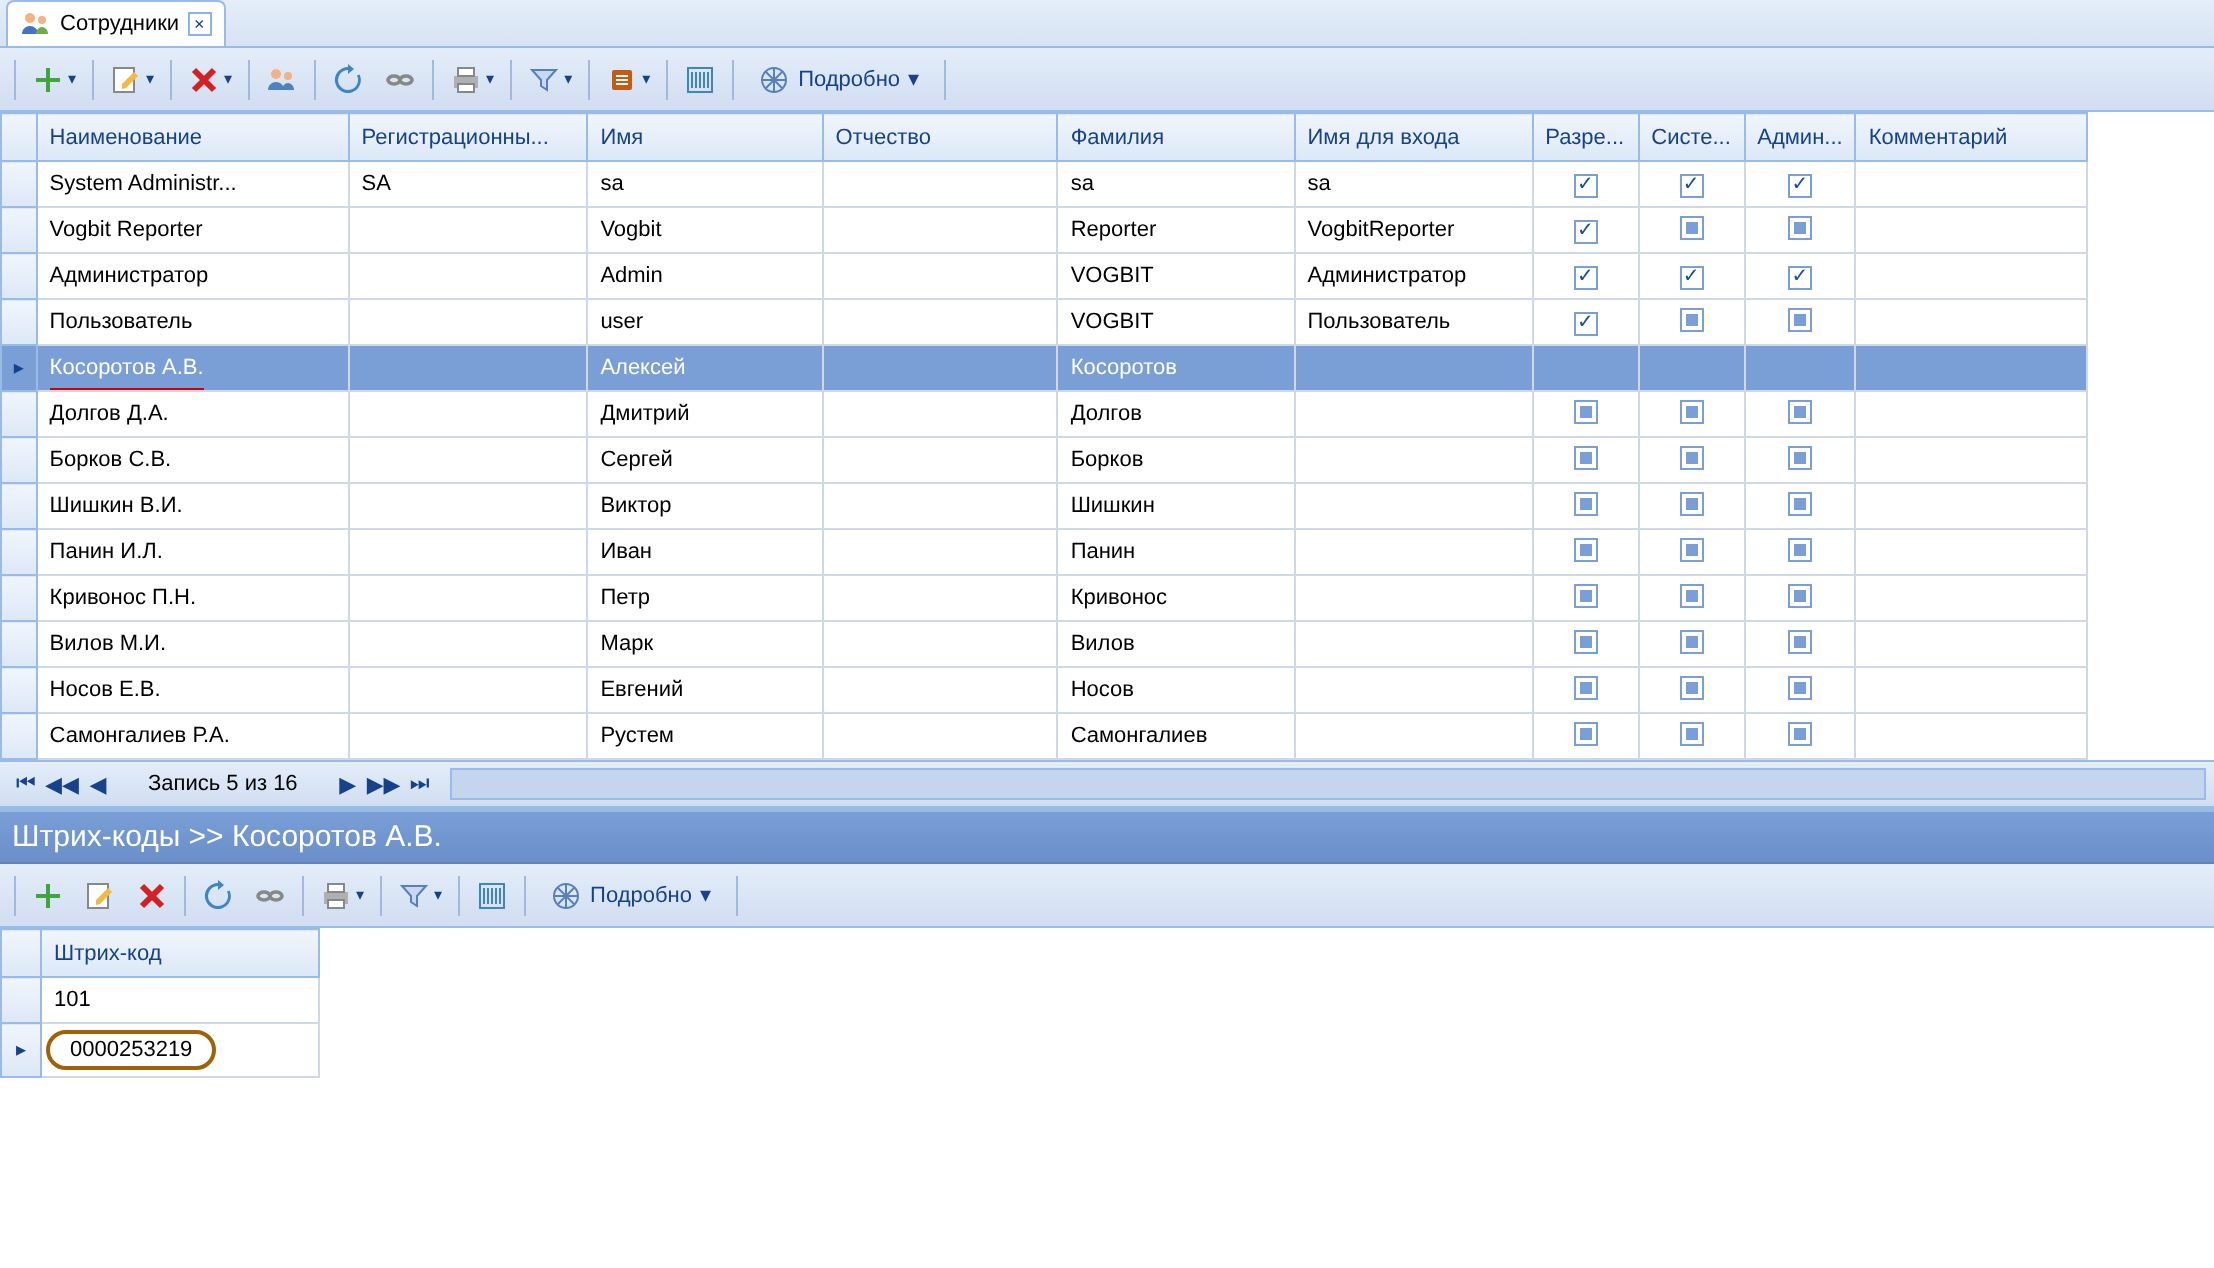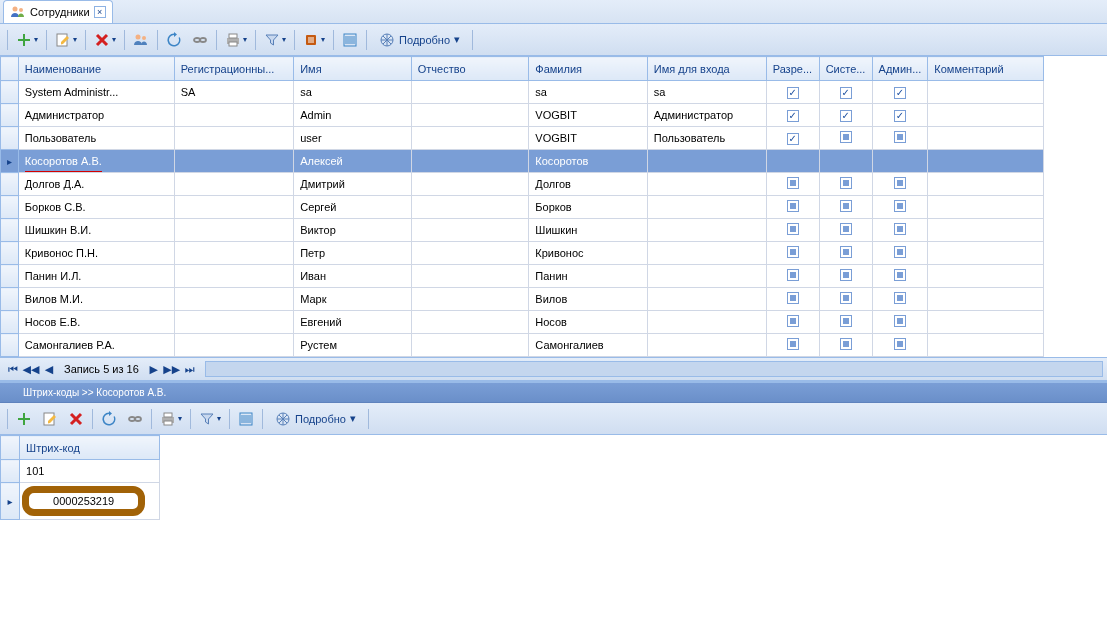--- a/index.html
+++ b/index.html
@@ -153,30 +153,30 @@
 .navscroll {
   flex: 1;
   height: 16px;
   background: #c4d6ee;
   margin-left: 6px;
   border: 1px solid #99bbe8;
 }
 .panel-header {
   background: linear-gradient(#7a9ed6, #6a8fc9);
   color: #fff;
-  font-size: 10px;
-  padding: 4px 23px;
+  font-size: 15px;
+  padding: 4px 6px;
   border-bottom: 1px solid #5f83bd;
 }
 .grid2-wrap { height: 130px; overflow: auto; }
 .circled {
   display: inline-block;
-  border: 7px solid #a16207;
+  border: 2px solid #a16207;
   border-radius: 12px;
-  padding: 2px 24px;
+  padding: 2px 10px;
   margin-left: -4px;
 }
 .icon-svg { width: 16px; height: 16px; display: block; }
 .main-panel { position: relative; }
 </style>
 </head>
 <body>
 
 <div class="main-panel">
 
@@ -305,20 +305,33 @@
           <td></td>
           <td>sa</td>
           <td>sa</td>
           <td class="cb-cell"><span class="cb checked"></span></td>
           <td class="cb-cell"><span class="cb checked"></span></td>
           <td class="cb-cell"><span class="cb checked"></span></td>
           <td></td>
         </tr>
         <tr>
           <td class="ind"></td>
+          <td>Vogbit Reporter</td>
+          <td></td>
+          <td>Vogbit</td>
+          <td></td>
+          <td>Reporter</td>
+          <td>VogbitReporter</td>
+          <td class="cb-cell"><span class="cb checked"></span></td>
+          <td class="cb-cell"><span class="cb partial"></span></td>
+          <td class="cb-cell"><span class="cb partial"></span></td>
+          <td></td>
+        </tr>
+        <tr>
+          <td class="ind"></td>
           <td>Администратор</td>
           <td></td>
           <td>Admin</td>
           <td></td>
           <td>VOGBIT</td>
           <td>Администратор</td>
           <td class="cb-cell"><span class="cb checked"></span></td>
           <td class="cb-cell"><span class="cb checked"></span></td>
           <td class="cb-cell"><span class="cb checked"></span></td>
           <td></td>
@@ -383,38 +396,38 @@
           <td></td>
           <td>Шишкин</td>
           <td></td>
           <td class="cb-cell"><span class="cb partial"></span></td>
           <td class="cb-cell"><span class="cb partial"></span></td>
           <td class="cb-cell"><span class="cb partial"></span></td>
           <td></td>
         </tr>
         <tr>
           <td class="ind"></td>
+          <td>Панин И.Л.</td>
+          <td></td>
+          <td>Иван</td>
+          <td></td>
+          <td>Панин</td>
+          <td></td>
+          <td class="cb-cell"><span class="cb partial"></span></td>
+          <td class="cb-cell"><span class="cb partial"></span></td>
+          <td class="cb-cell"><span class="cb partial"></span></td>
+          <td></td>
+        </tr>
+        <tr>
+          <td class="ind"></td>
           <td>Кривонос П.Н.</td>
           <td></td>
           <td>Петр</td>
           <td></td>
           <td>Кривонос</td>
-          <td></td>
-          <td class="cb-cell"><span class="cb partial"></span></td>
-          <td class="cb-cell"><span class="cb partial"></span></td>
-          <td class="cb-cell"><span class="cb partial"></span></td>
-          <td></td>
-        </tr>
-        <tr>
-          <td class="ind"></td>
-          <td>Панин И.Л.</td>
-          <td></td>
-          <td>Иван</td>
-          <td></td>
-          <td>Панин</td>
           <td></td>
           <td class="cb-cell"><span class="cb partial"></span></td>
           <td class="cb-cell"><span class="cb partial"></span></td>
           <td class="cb-cell"><span class="cb partial"></span></td>
           <td></td>
         </tr>
         <tr>
           <td class="ind"></td>
           <td>Вилов М.И.</td>
           <td></td>
@@ -453,21 +466,21 @@
           <td class="cb-cell"><span class="cb partial"></span></td>
           <td></td>
         </tr>
       </tbody>
 </table>
 
 <div class="navbar">
   <span class="navbtn">⏮</span>
   <span class="navbtn">◀◀</span>
   <span class="navbtn">◀</span>
-  <span style="margin:0 6px">Запись 5 из 16</span>
+  <span style="margin:0 16px">Запись 5 из 16</span>
   <span class="navbtn">▶</span>
   <span class="navbtn">▶▶</span>
   <span class="navbtn">⏭</span>
   <div class="navscroll"></div>
 </div>
 
 <div style="border-top:2px solid #99bbe8">
 <div class="panel-header">
   <span>Штрих-коды &gt;&gt; Косоротов А.В.</span>
 </div>

